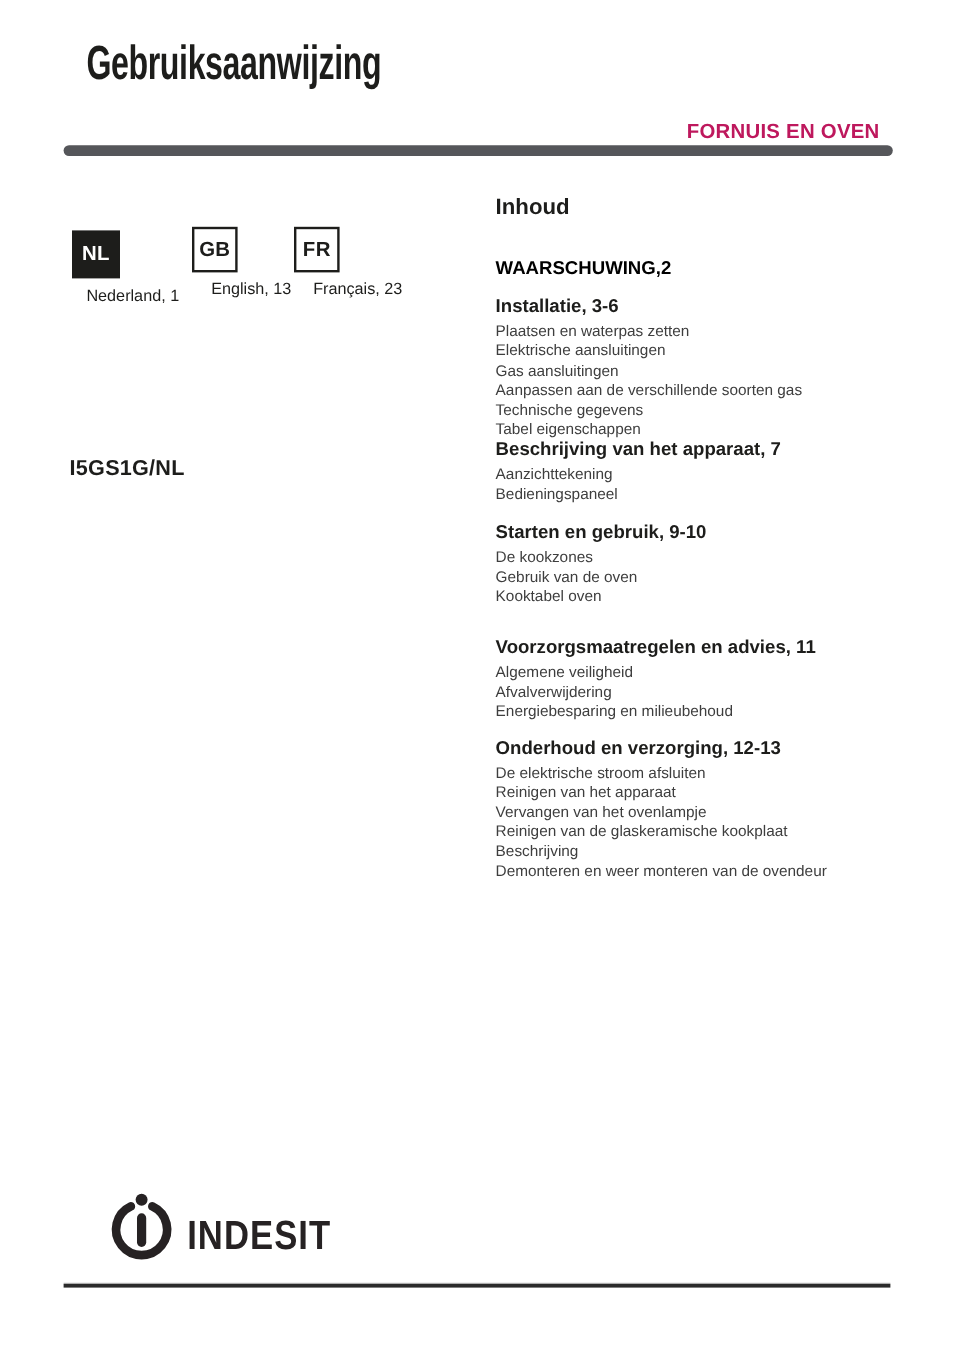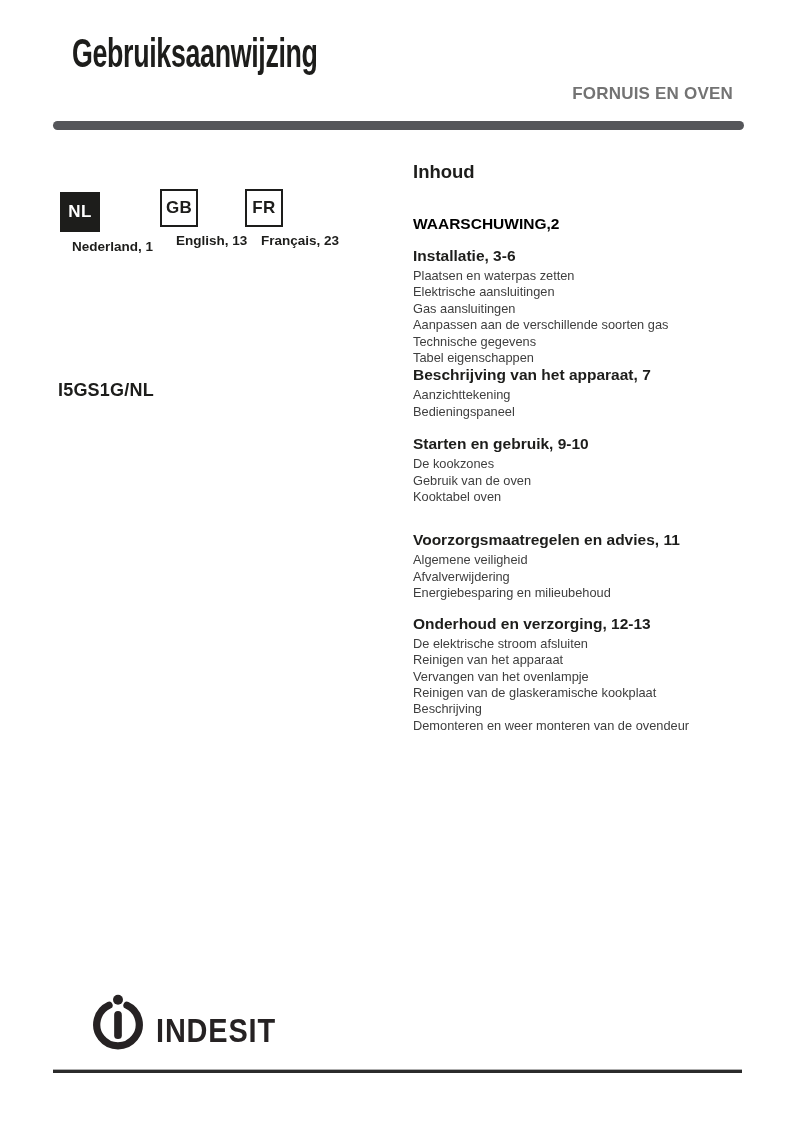--- a/index.html
+++ b/index.html
@@ -23,27 +23,27 @@
     font-weight: bold;
     letter-spacing: -0.5px;
     white-space: nowrap;
     transform: scale(0.67, 1);
     transform-origin: 0 50%;
     color: #1d1d1b;
   }
   .appliance-type {
     position: absolute;
     left: 413px;
-    top: 84px;
+    top: 100px;
     width: 320px;
     text-align: right;
     font-size: 17px;
     font-weight: bold;
     letter-spacing: 0.2px;
-    color: #737373;
+    color: #be185d;
     white-space: nowrap;
   }
   .header-rule {
     position: absolute;
     left: 53px;
     top: 121px;
     width: 691px;
     height: 9px;
     background: #55565a;
     border-radius: 4.5px;
@@ -69,21 +69,21 @@
   }
   .badge-light {
     width: 38px; height: 38px;
     background: #ffffff;
     color: #1d1d1b;
     border: 2px solid #1d1d1b;
   }
   .lang-label {
     margin-top: 6px;
     font-size: 13.5px;
-    font-weight: bold;
+    font-weight: normal;
     white-space: nowrap;
     color: #1d1d1b;
     padding-left: 16px;
   }
   .lang-nl .lang-label { margin-left: -4px; margin-top: 7px; }
 
   
   .model-number {
     position: absolute;
     left: 58px;

